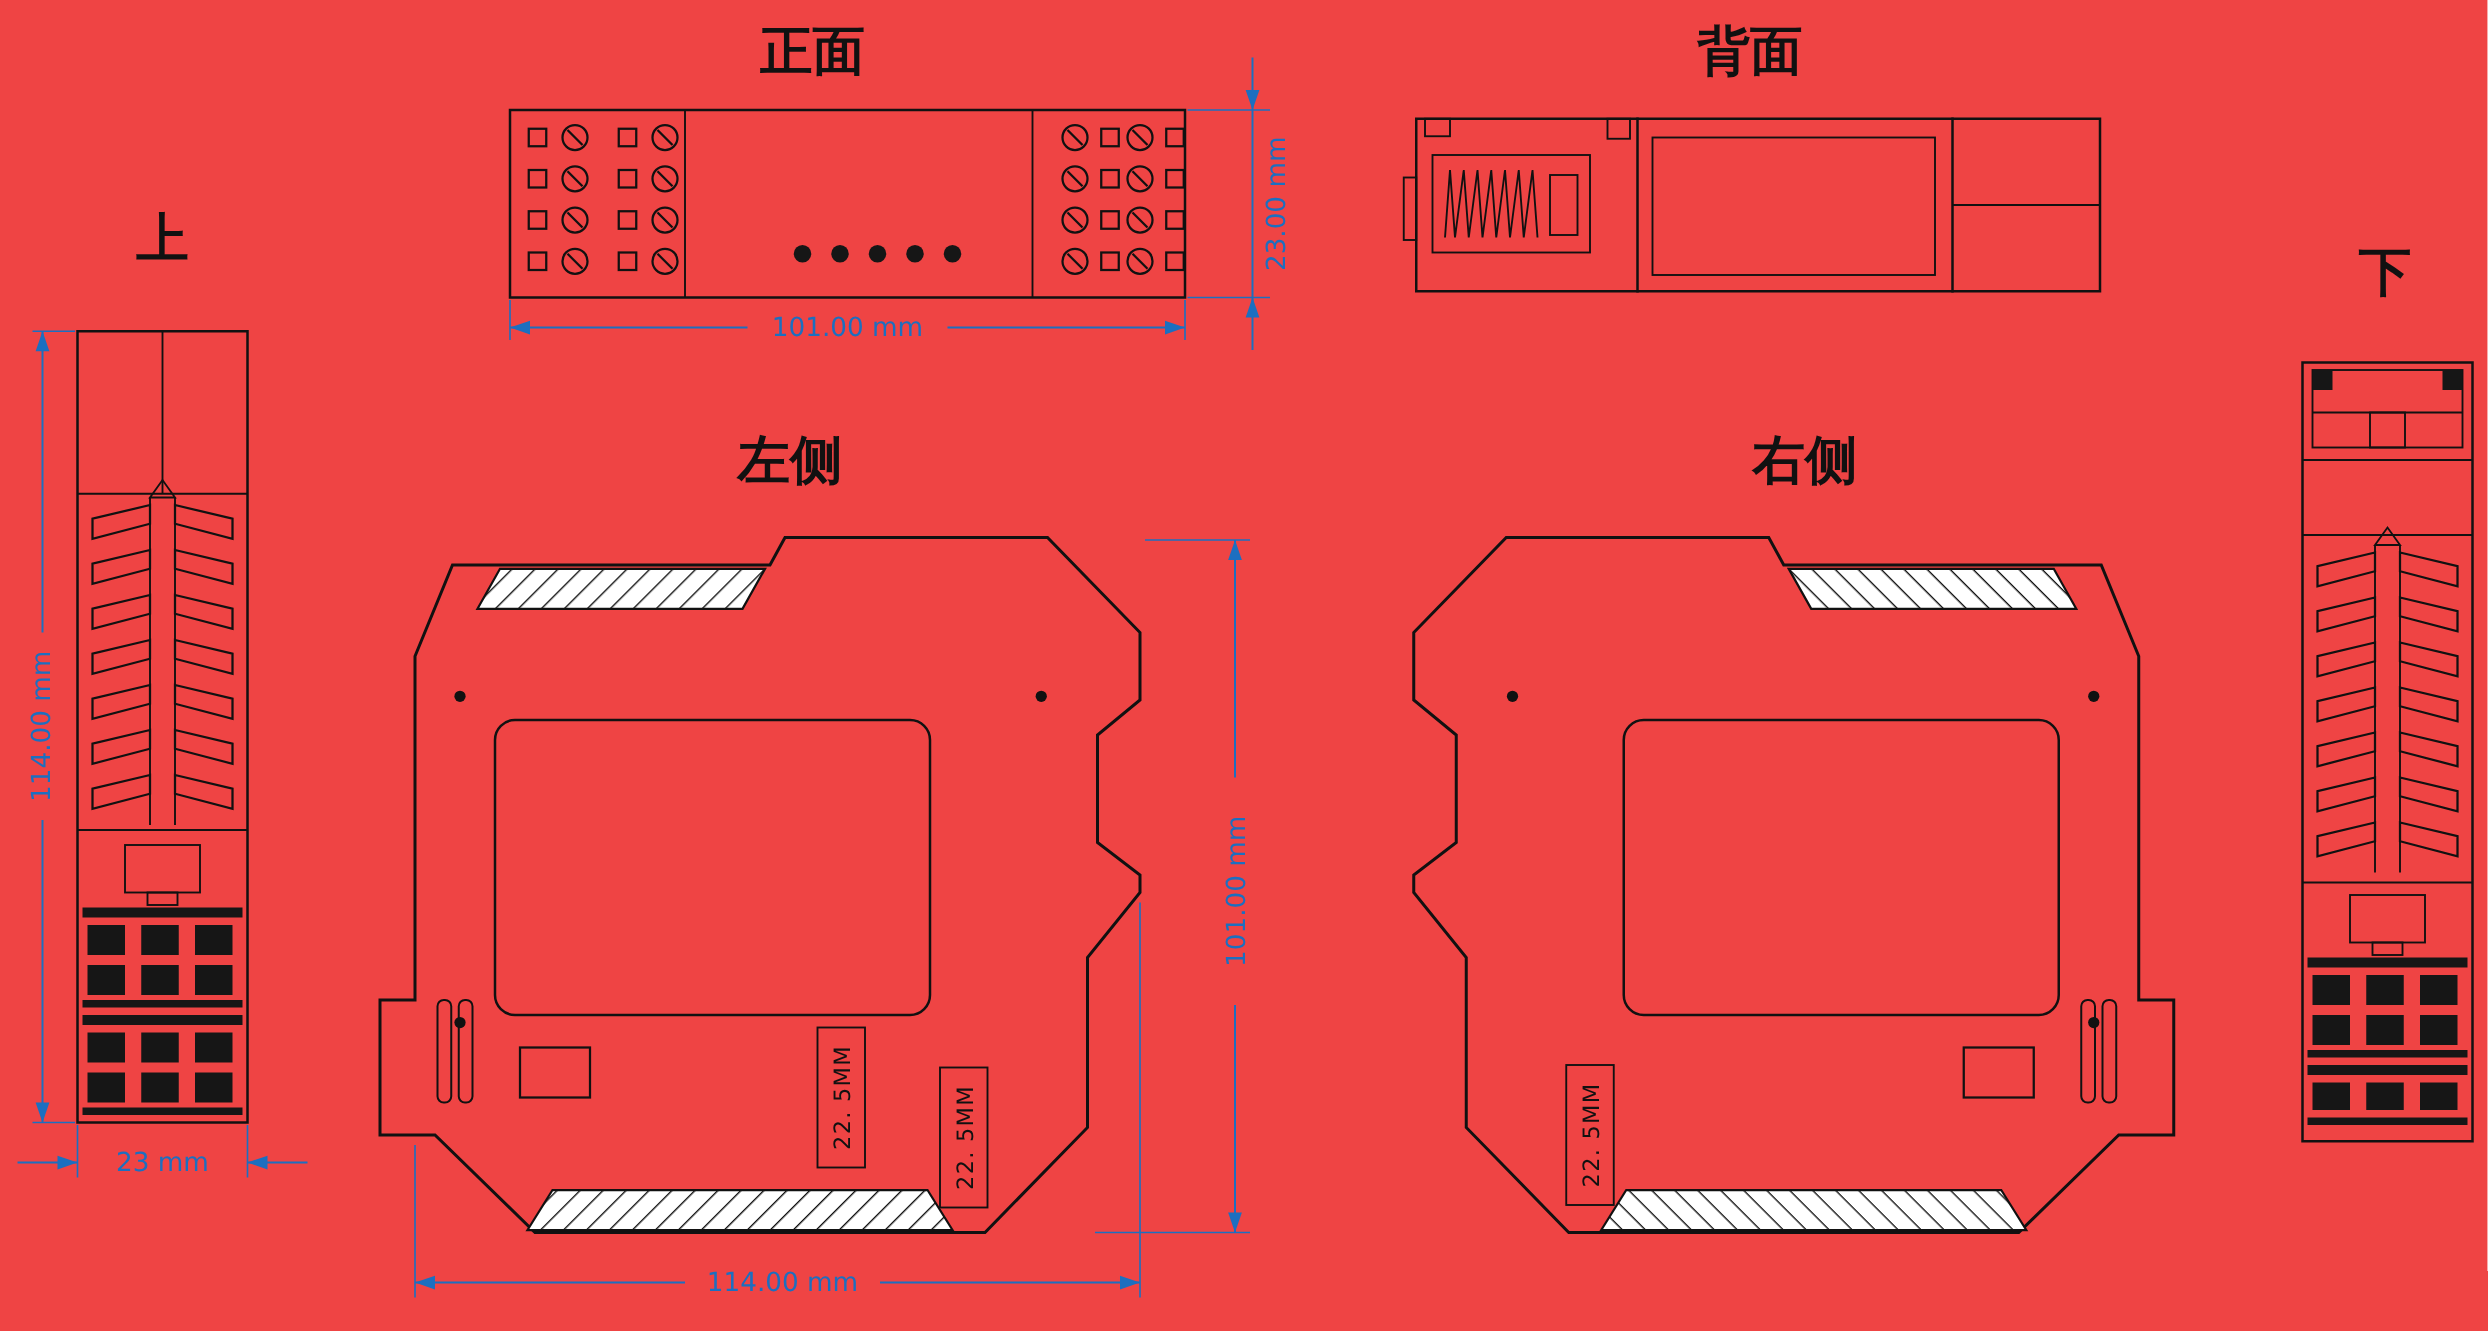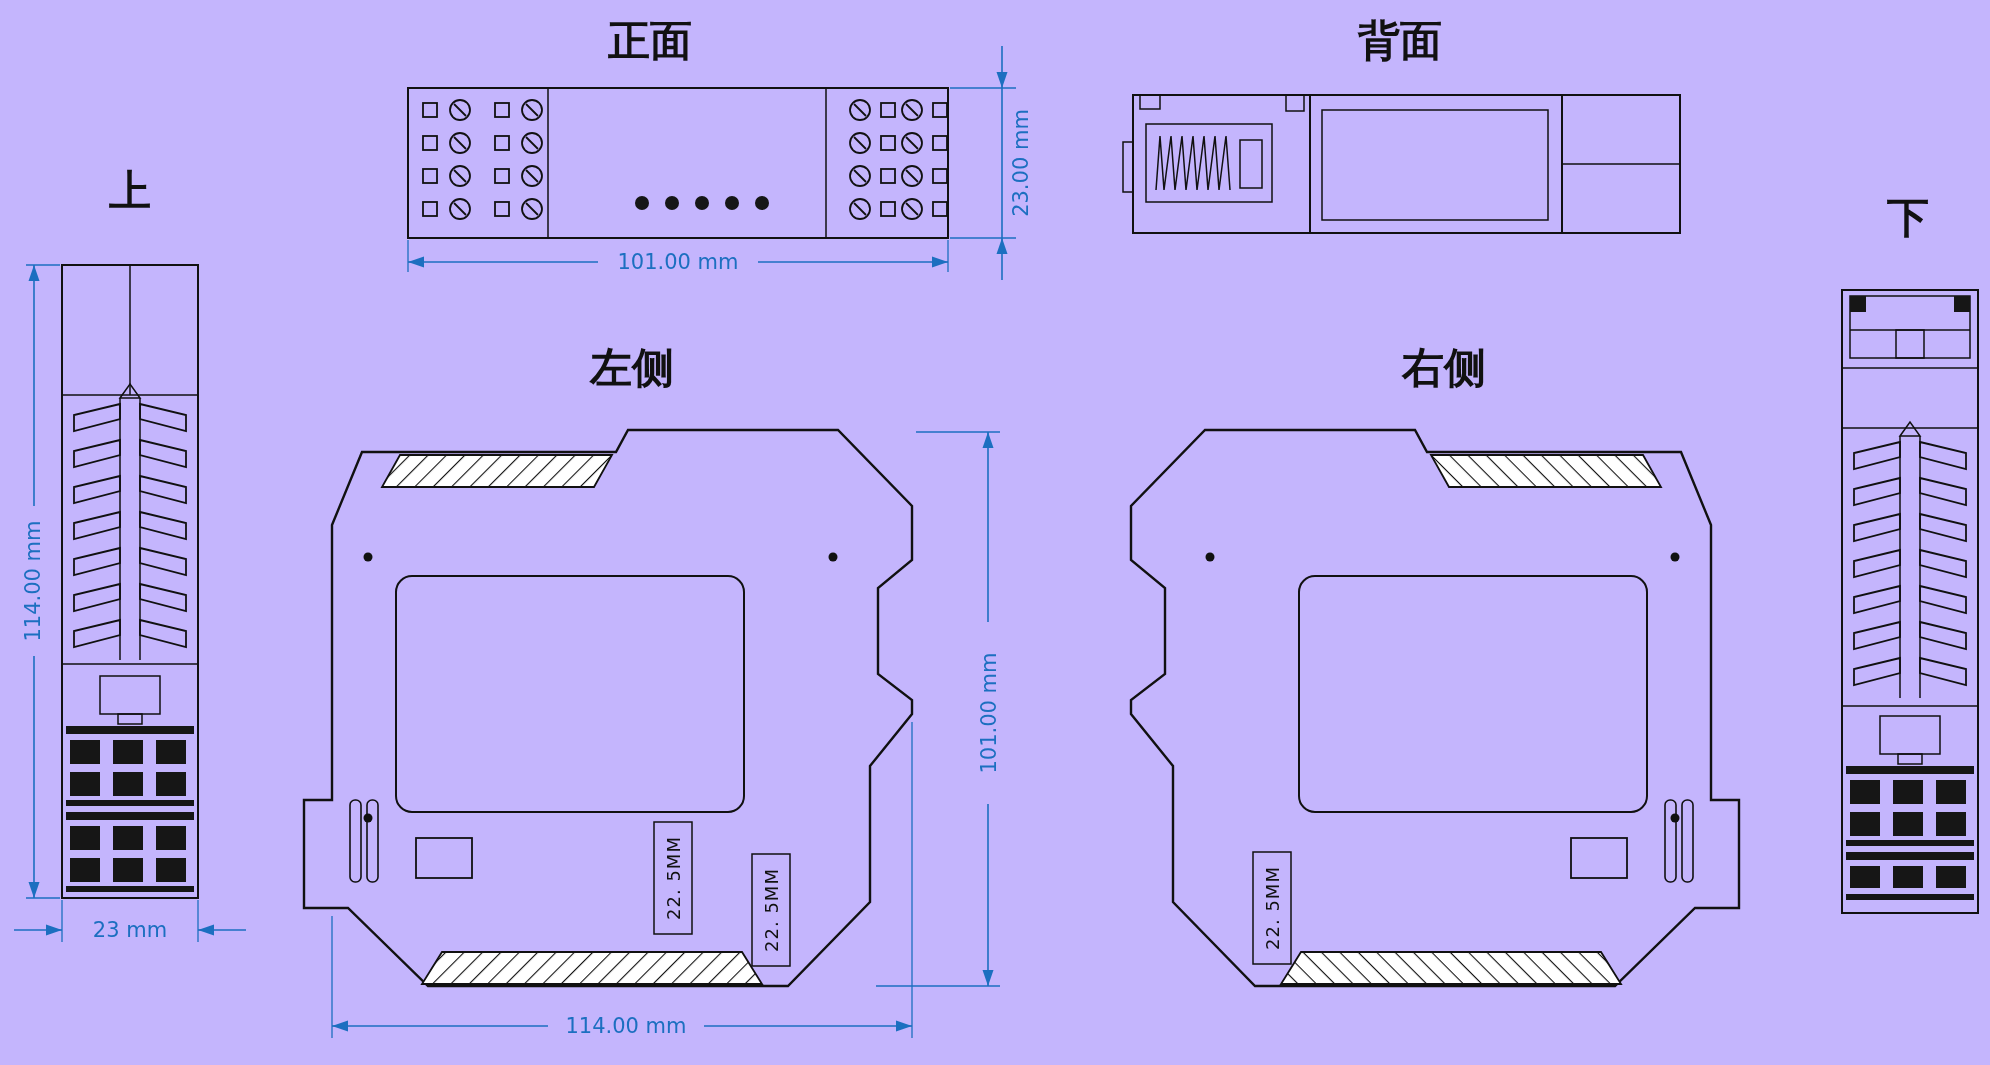--- a/index.html
+++ b/index.html
@@ -1,17 +1,17 @@
 <!DOCTYPE html>
 <html><head>
 <meta charset="utf-8">
 <style>
   html,body{margin:0;padding:0;background:#ffffff;}
   body{font-family:"DejaVu Sans", sans-serif;}
-  .stage{width:1990px;height:1065px;position:relative;background:#c4b5fd;}
+  .stage{width:1990px;height:1065px;position:relative;background:#ef4444;}
   svg{display:block;}
   .ln{stroke:#111111;stroke-width:2;fill:none;stroke-linejoin:miter;stroke-linecap:square;}
   .thin{stroke:#111111;stroke-width:1.5;fill:none;}
   .dark{fill:#161616;stroke:none;}
   .dim{stroke:#1c6fc0;stroke-width:1.6;fill:none;stroke-linecap:butt;}
   .dimw{stroke:#1c6fc0;stroke-width:1.3;fill:none;}
   .dimtxt{fill:#1c6fc0;font-size:21px;font-family:"DejaVu Sans",sans-serif;}
   .title{fill:#111111;font-size:42px;font-weight:600;font-family:"DejaVu Sans",sans-serif;}
   .boxtxt{fill:#111111;font-size:18px;font-family:"DejaVu Sans",sans-serif;letter-spacing:1px;}
 </style>

